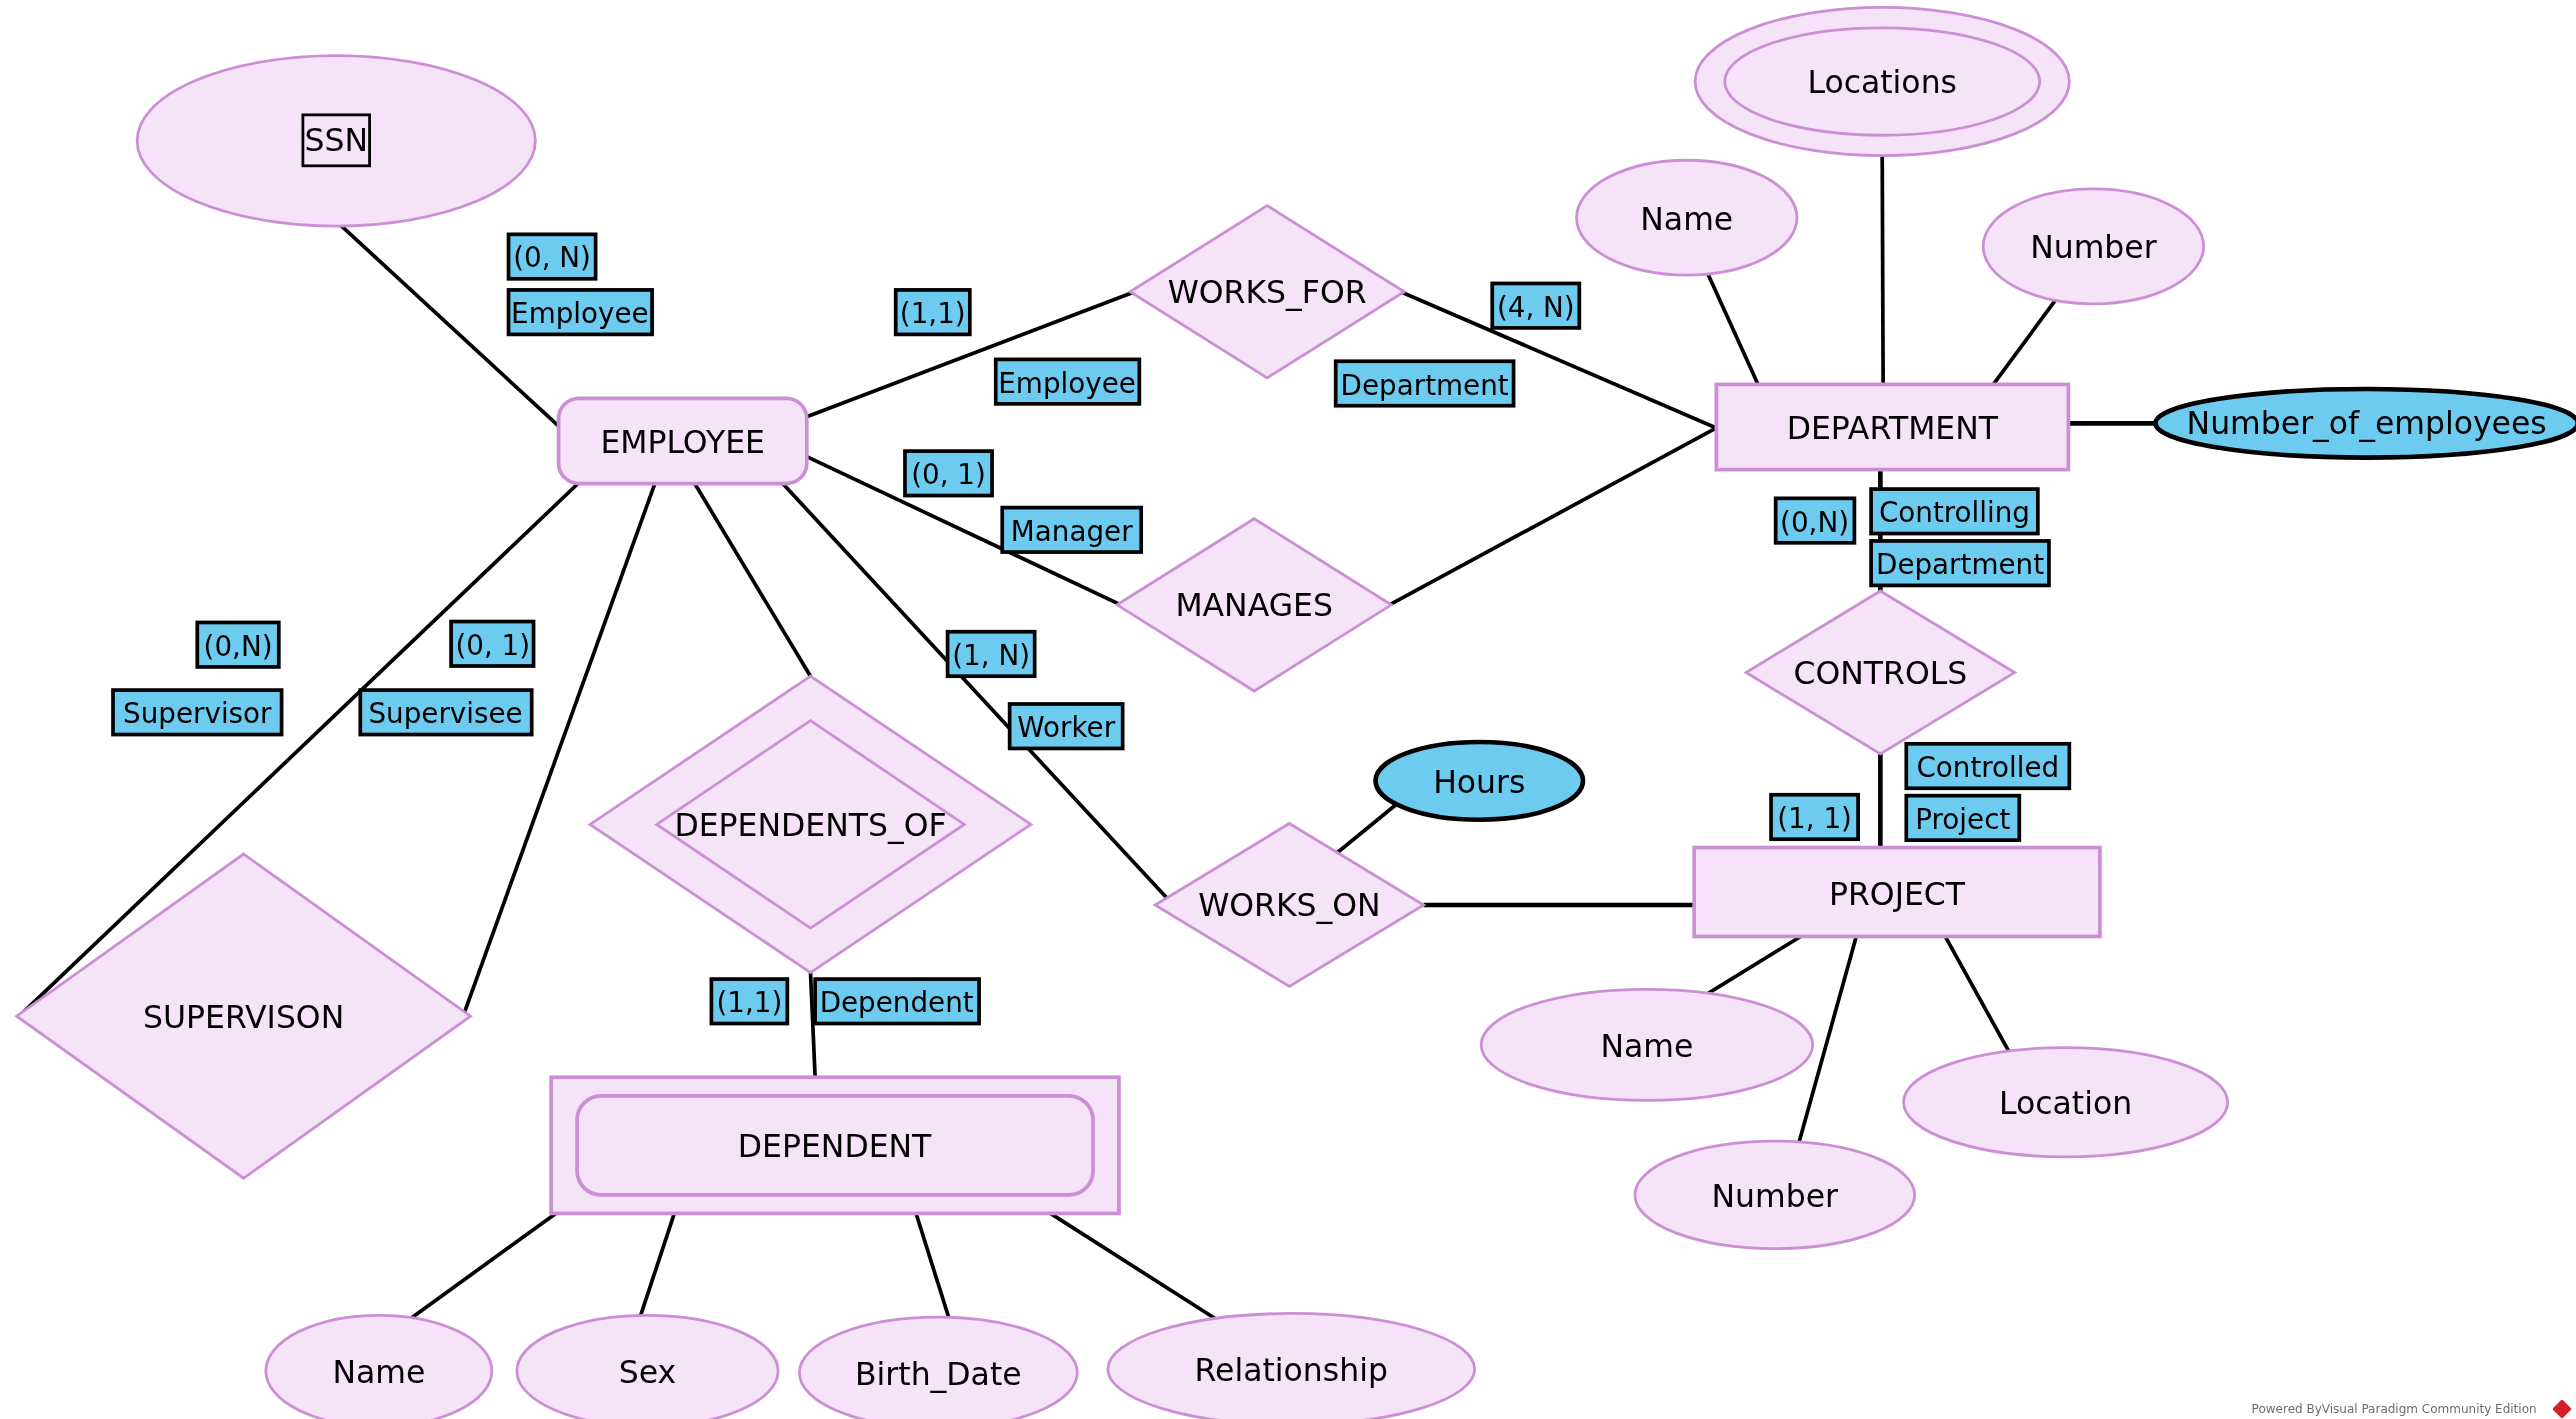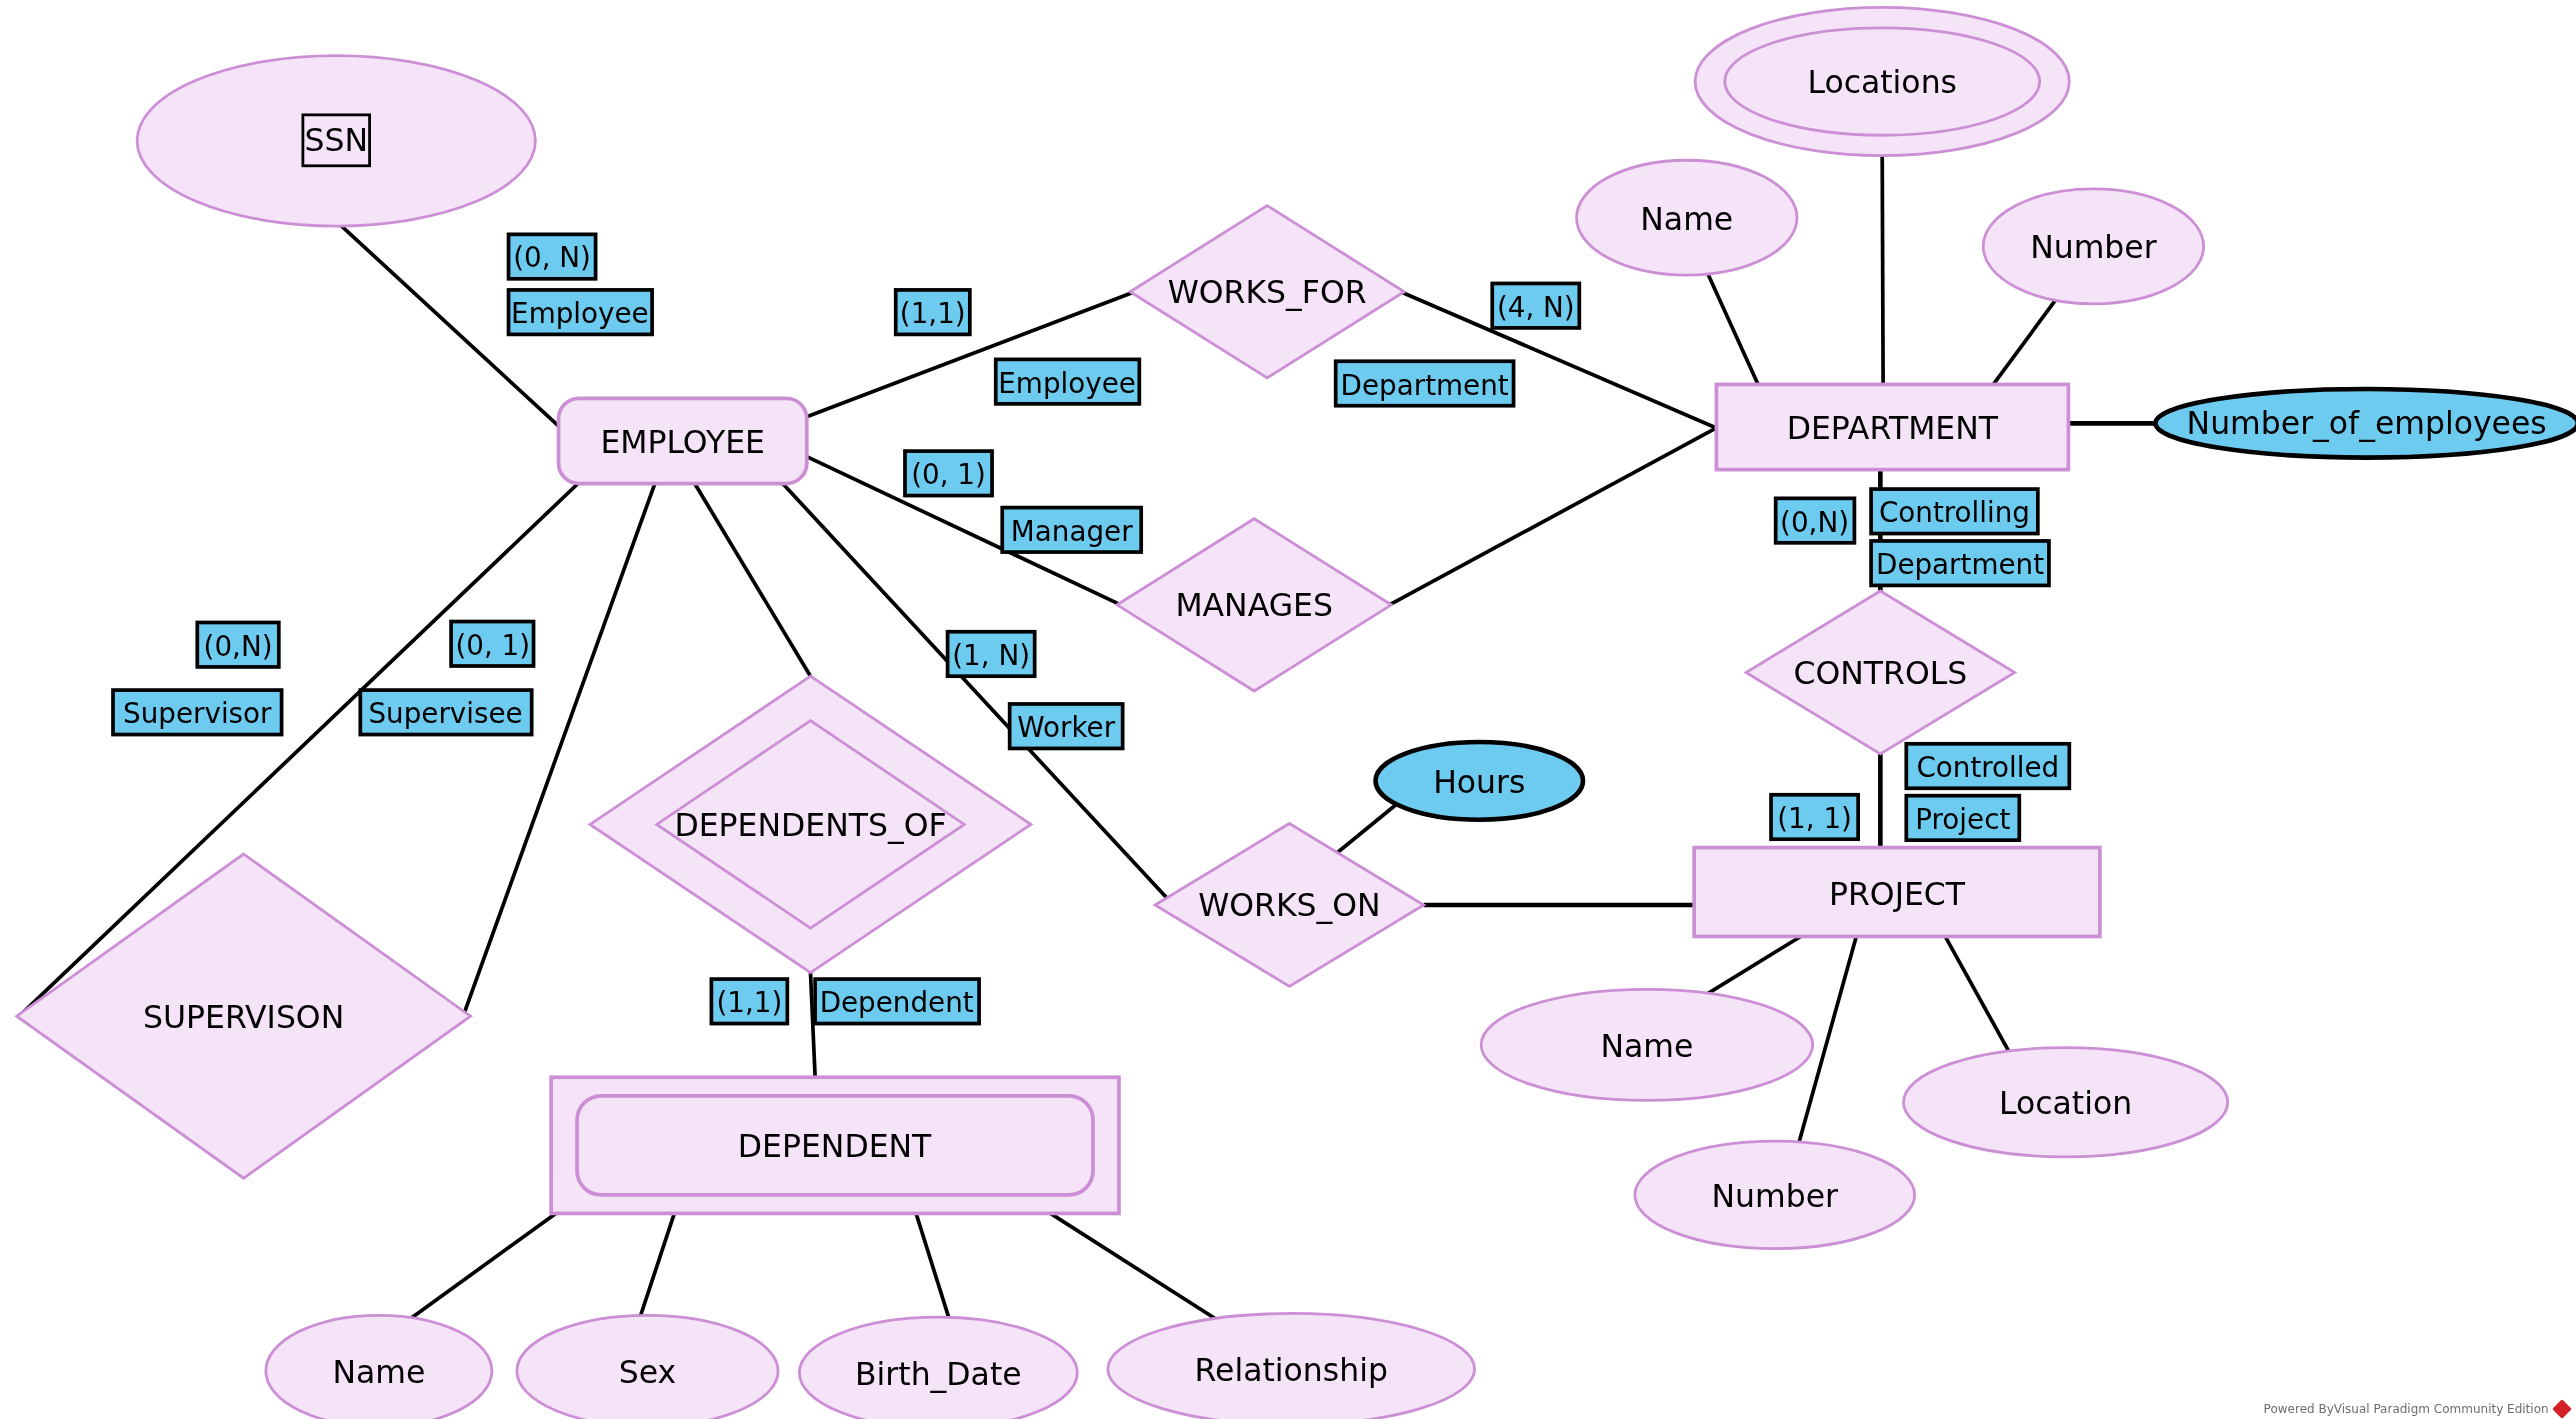--- a/index.html
+++ b/index.html
@@ -2,21 +2,21 @@
 <html style="font-size:15px"><head>
 <meta charset="utf-8">
 <style>
   html,body{margin:0;padding:0;background:#ffffff;}
   body{width:2576px;height:1420px;position:relative;overflow:hidden;
        font-family:"DejaVu Sans","Liberation Sans",sans-serif;}
   #canvas{position:absolute;left:0;top:0;width:2576px;height:1420px;}
   .er-text{font-family:"DejaVu Sans","Liberation Sans",sans-serif;fill:#000;}
   .watermark{position:absolute;right:7.4px;bottom:3.7px;font-size:12px;color:#6d6d6d;
              font-family:"DejaVu Sans","Liberation Sans",sans-serif;display:flex;
-             align-items:center;gap:6px;}
+             align-items:center;gap:18px;}
   .wm-logo{width:14px;height:14px;background:#d42029;transform:rotate(45deg);
            display:inline-block;border-radius:1.9px;}
 </style>
 </head>
 <body>
 
 <svg id="canvas" viewBox="0 0 2781 1533" xmlns="http://www.w3.org/2000/svg">
 
   <g stroke="#000" fill="none">
     <line x1="360" y1="236" x2="614" y2="470" stroke-width="4"></line>

